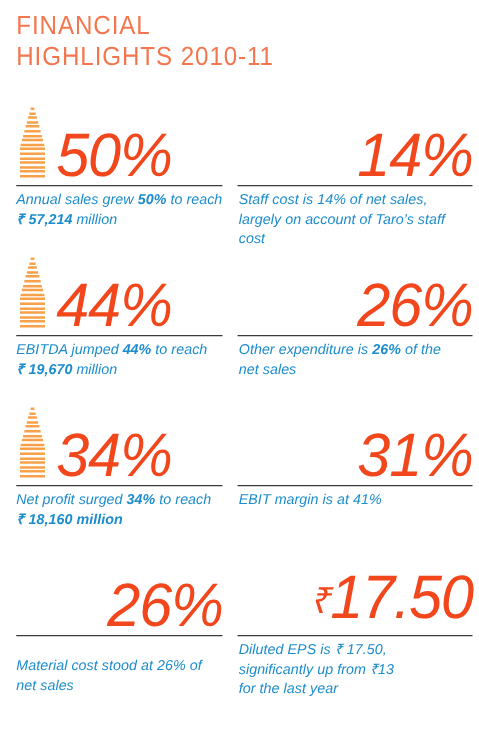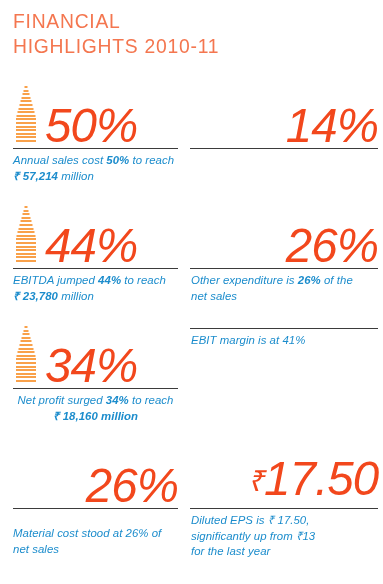--- a/index.html
+++ b/index.html
@@ -140,29 +140,34 @@
           <i style="width: 20px; top: 41.6px; background: rgb(249, 161, 74);"></i>
           <i style="width: 20px; top: 45.2px; background: rgb(249, 161, 74);"></i>
           <i style="width: 20px; top: 48.8px; background: rgb(249, 161, 74);"></i>
           <i style="width: 20px; top: 52.4px; background: rgb(249, 161, 74);"></i>
           <i style="width: 20px; top: 56px; background: rgb(249, 161, 74);"></i>
         </span>
         <div class="bignum" style="color: rgb(242, 71, 28);">50%</div>
       </div>
       <div class="divider" style="border-top-color: rgb(59, 59, 59);"></div>
       <div class="caption" style="color: rgb(27, 140, 204);">
-        <div><span>Annual sales cost </span><b>50%</b><span> to reach</span></div>
+        <div><span>Annual sales grew </span><b>50%</b><span> to reach</span></div>
         <div><b>₹ 57,214</b><span> million</span></div>
       </div>
     </div>
     <div class="cell right">
       <div class="stat">
         <div class="bignum" style="color: rgb(242, 71, 28);">14%</div>
       </div>
       <div class="divider" style="border-top-color: rgb(59, 59, 59);"></div>
+      <div class="caption" style="color: rgb(27, 140, 204); padding-left: 1px;">
+        <div><span>Staff cost is 14% of net sales,</span></div>
+        <div><span>largely on account of Taro’s staff</span></div>
+        <div><span>cost</span></div>
+      </div>
     </div>
     <div class="cell">
       <div class="stat with-icon">
         <span class="tower">
           <i style="width: 3px; top: 2px; background: rgb(249, 161, 74);"></i>
           <i style="width: 5px; top: 5.6px; background: rgb(249, 161, 74);"></i>
           <i style="width: 7px; top: 9.2px; background: rgb(249, 161, 74);"></i>
           <i style="width: 9px; top: 12.8px; background: rgb(249, 161, 74);"></i>
           <i style="width: 11px; top: 16.4px; background: rgb(249, 161, 74);"></i>
           <i style="width: 13px; top: 20px; background: rgb(249, 161, 74);"></i>
@@ -175,21 +180,21 @@
           <i style="width: 20px; top: 45.2px; background: rgb(249, 161, 74);"></i>
           <i style="width: 20px; top: 48.8px; background: rgb(249, 161, 74);"></i>
           <i style="width: 20px; top: 52.4px; background: rgb(249, 161, 74);"></i>
           <i style="width: 20px; top: 56px; background: rgb(249, 161, 74);"></i>
         </span>
         <div class="bignum" style="color: rgb(242, 71, 28);">44%</div>
       </div>
       <div class="divider" style="border-top-color: rgb(59, 59, 59);"></div>
       <div class="caption" style="color: rgb(27, 140, 204);">
         <div><span>EBITDA jumped </span><b>44%</b><span> to reach</span></div>
-        <div><b>₹ 23,780</b><span> million</span></div>
+        <div><b>₹ 19,670</b><span> million</span></div>
       </div>
     </div>
     <div class="cell right">
       <div class="stat">
         <div class="bignum" style="color: rgb(242, 71, 28);">26%</div>
       </div>
       <div class="divider" style="border-top-color: rgb(59, 59, 59);"></div>
       <div class="caption" style="color: rgb(27, 140, 204); padding-left: 1px;">
         <div><span>Other expenditure is </span><b>26%</b><span> of the</span></div>
         <div><span>net sales</span></div>
@@ -211,26 +216,29 @@
           <i style="width: 20px; top: 38px; background: rgb(249, 161, 74);"></i>
           <i style="width: 20px; top: 41.6px; background: rgb(249, 161, 74);"></i>
           <i style="width: 20px; top: 45.2px; background: rgb(249, 161, 74);"></i>
           <i style="width: 20px; top: 48.8px; background: rgb(249, 161, 74);"></i>
           <i style="width: 20px; top: 52.4px; background: rgb(249, 161, 74);"></i>
           <i style="width: 20px; top: 56px; background: rgb(249, 161, 74);"></i>
         </span>
         <div class="bignum" style="color: rgb(242, 71, 28);">34%</div>
       </div>
       <div class="divider" style="border-top-color: rgb(59, 59, 59);"></div>
-      <div class="caption" style="color: rgb(27, 140, 204); text-align: center;">
+      <div class="caption" style="color: rgb(27, 140, 204);">
         <div><span>Net profit surged </span><b>34%</b><span> to reach</span></div>
         <div><b>₹ 18,160 million</b></div>
       </div>
     </div>
     <div class="cell right">
+      <div class="stat">
+        <div class="bignum" style="color: rgb(242, 71, 28);">31%</div>
+      </div>
       <div class="divider" style="border-top-color: rgb(59, 59, 59);"></div>
       <div class="caption" style="color: rgb(27, 140, 204); padding-left: 1px;">
         <div><span>EBIT margin is at 41%</span></div>
       </div>
     </div>
     <div class="cell">
       <div class="stat">
         <div class="bignum" style="color: rgb(242, 71, 28);">26%</div>
       </div>
       <div class="divider" style="border-top-color: rgb(59, 59, 59);"></div>

